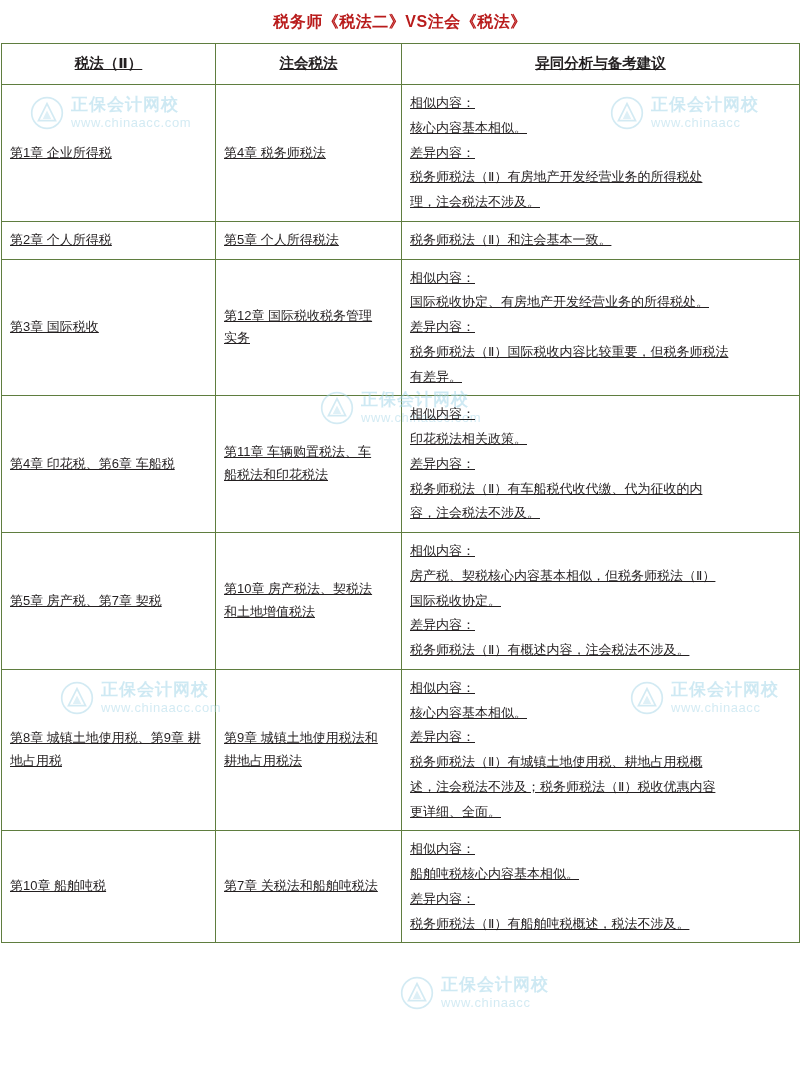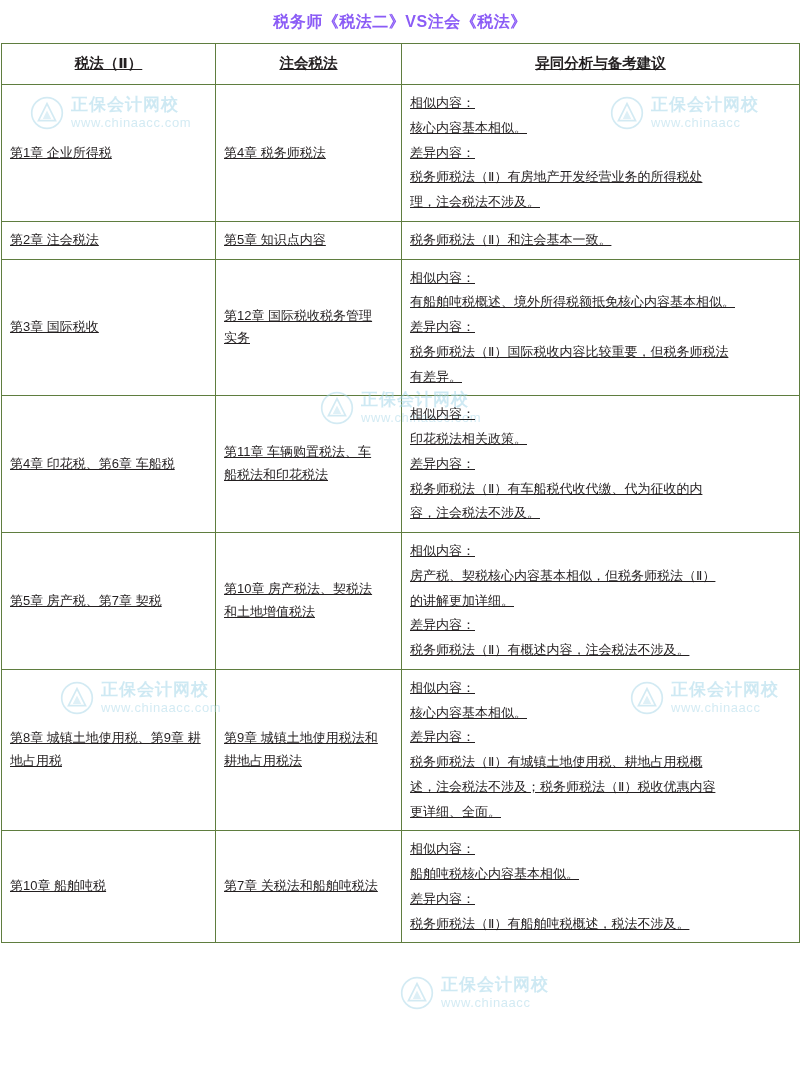--- a/index.html
+++ b/index.html
@@ -18,21 +18,21 @@
   .page {
     width: 800px;
     position: relative;
   }
   .doc-title {
     text-align: center;
     font-size: 16px;
     font-weight: bold;
     letter-spacing: 0.5px;
     padding: 12px 0 10px 0;
-    color: #8b5cf6;
+    color: #b91c1c;
   }
   table.compare {
     border-collapse: collapse;
     width: 798px;
     margin: 0 1px;
     table-layout: fixed;
     text-decoration: underline;
   }
   table.compare th, table.compare td {
     border: 1px solid #5f7d3f;
@@ -205,32 +205,32 @@
           <td class="col-b">第4章  税务师税法</td>
           <td class="col-c">
             <p>相似内容：</p>
             <p>核心内容基本相似。</p>
             <p>差异内容：</p>
             <p>税务师税法（Ⅱ）有房地产开发经营业务的所得税处</p>
             <p>理，注会税法不涉及。</p>
           </td>
         </tr>
         <tr>
-          <td class="col-a">第2章  注会税法</td>
-          <td class="col-b">第5章  知识点内容</td>
+          <td class="col-a">第2章  个人所得税</td>
+          <td class="col-b">第5章  个人所得税法</td>
           <td class="col-c">
             <p>税务师税法（Ⅱ）和注会基本一致。</p>
           </td>
         </tr>
         <tr>
           <td class="col-a">第3章  国际税收</td>
           <td class="col-b">第12章  国际税收税务管理<br>实务</td>
           <td class="col-c">
             <p>相似内容：</p>
-            <p>有船舶吨税概述、境外所得税额抵免核心内容基本相似。</p>
+            <p>国际税收协定、有房地产开发经营业务的所得税处。</p>
             <p>差异内容：</p>
             <p>税务师税法（Ⅱ）国际税收内容比较重要，但税务师税法</p>
             <p>有差异。</p>
           </td>
         </tr>
         <tr>
           <td class="col-a">第4章  印花税、第6章  车船税</td>
           <td class="col-b">第11章  车辆购置税法、车<br>船税法和印花税法</td>
           <td class="col-c">
             <p>相似内容：</p>
@@ -239,21 +239,21 @@
             <p>税务师税法（Ⅱ）有车船税代收代缴、代为征收的内</p>
             <p>容，注会税法不涉及。</p>
           </td>
         </tr>
         <tr>
           <td class="col-a">第5章  房产税、第7章  契税</td>
           <td class="col-b">第10章  房产税法、契税法<br>和土地增值税法</td>
           <td class="col-c">
             <p>相似内容：</p>
             <p>房产税、契税核心内容基本相似，但税务师税法（Ⅱ）</p>
-            <p>的讲解更加详细。</p>
+            <p>国际税收协定。</p>
             <p>差异内容：</p>
             <p>税务师税法（Ⅱ）有概述内容，注会税法不涉及。</p>
           </td>
         </tr>
         <tr>
           <td class="col-a">第8章  城镇土地使用税、第9章  耕地占用税</td>
           <td class="col-b">第9章  城镇土地使用税法和<br>耕地占用税法</td>
           <td class="col-c">
             <p>相似内容：</p>
             <p>核心内容基本相似。</p>

